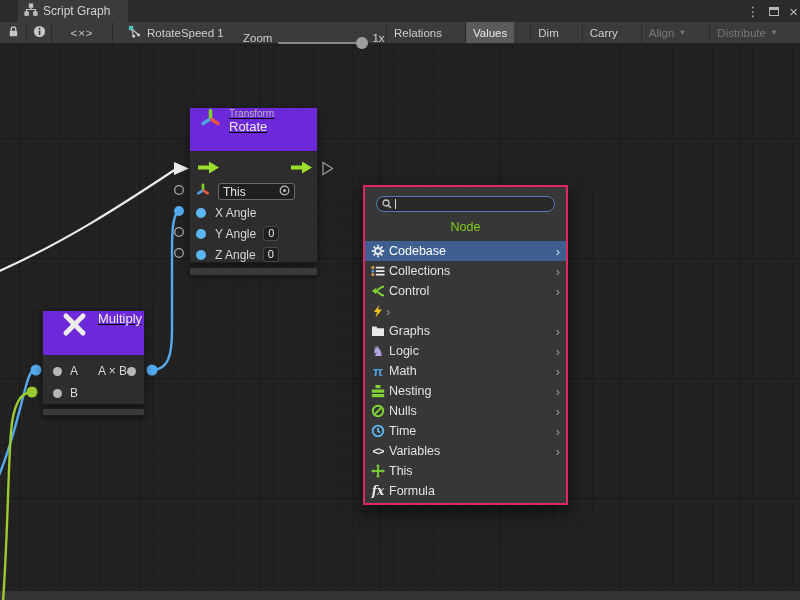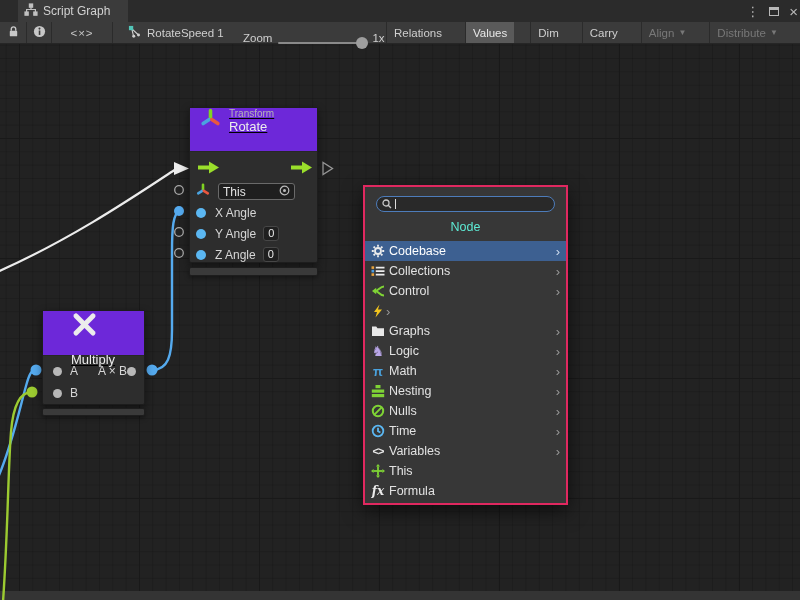--- a/index.html
+++ b/index.html
@@ -62,34 +62,34 @@
   .prow { height:21px; display:flex; align-items:center; padding-left:6px; }
   .pdot { width:10px; height:10px; border-radius:50%; background:#5bb7f2; margin-right:9px; flex:none; }
   .plabel { font-size:12px; color:#d6d6d6; }
   .pvalbox { margin-left:7px; background:#1f1f1f; border:1px solid #474747; border-radius:3px;
              color:#e8e8e8; font-size:11px; padding:0px 4px 1px; min-width:16px; text-align:left; }
   .this-field { margin-left:7px; width:77px; height:17px; background:#1f1f1f; border:1px solid #6a6a6a;
                 border-radius:3px; display:flex; align-items:center; padding:0 4px; color:#e4e4e4; font-size:12px; }
   .this-field .spacer { flex:1; }
 
   .multiply-node { left:42px; top:310px; width:103px; height:95px; }
-  .multiply-node .gnode-header { height:45px; padding-left:28px; gap:10px;flex-direction:column; }
+  .multiply-node .gnode-header { height:45px; padding-left:18px; gap:10px; }
   .multiply-node .hdr-title { font-size:13px; }
   .mrow { height:22px; display:flex; align-items:center; padding-left:10px; position:relative; }
   .gdot { width:9px; height:9px; border-radius:50%; background:#b8b8b8; flex:none; }
   .mlabel { font-size:12px; color:#d6d6d6; margin-left:8px; }
   .mout { position:absolute; right:8px; display:flex; align-items:center; }
 
   
   .finder { position:absolute; left:363px; top:185px; width:205px; height:320px; z-index:5;
             background:#373737; border:2px solid #e02860; box-shadow:0 6px 18px rgba(0,0,0,0.6); }
   .f-search { margin:9px 11px 2px; height:16px; background:#292929; border:1px solid #4d7cba; border-radius:8px;
               display:flex; align-items:center; padding:0 5px; gap:3px; }
   .f-caret { width:1px; height:10px; background:#dcdcdc; }
-  .f-header { height:27px; line-height:27px; text-align:center; color:#5eead4; font-size:12.5px; }
+  .f-header { height:27px; line-height:27px; text-align:center; color:#84cc16; font-size:12.5px; }
   .f-list { }
   .fi-row { height:20px; display:flex; align-items:center; padding:0 6px 0 5px; }
   .fi-row.selected { background:#3d6091; }
   .fi-icon { width:16px; height:15px; display:flex; align-items:center; justify-content:center; flex:none; }
   .fi-label { flex:1; font-size:12.5px; color:#e2e2e2; margin-left:3px; }
   .fi-row.selected .fi-label { color:#ffffff; }
   .fi-chev { font-size:13px; color:#999; line-height:1; }
   .fi-row.selected .fi-chev { color:#cfdcef; }
 </style>
 </head>

